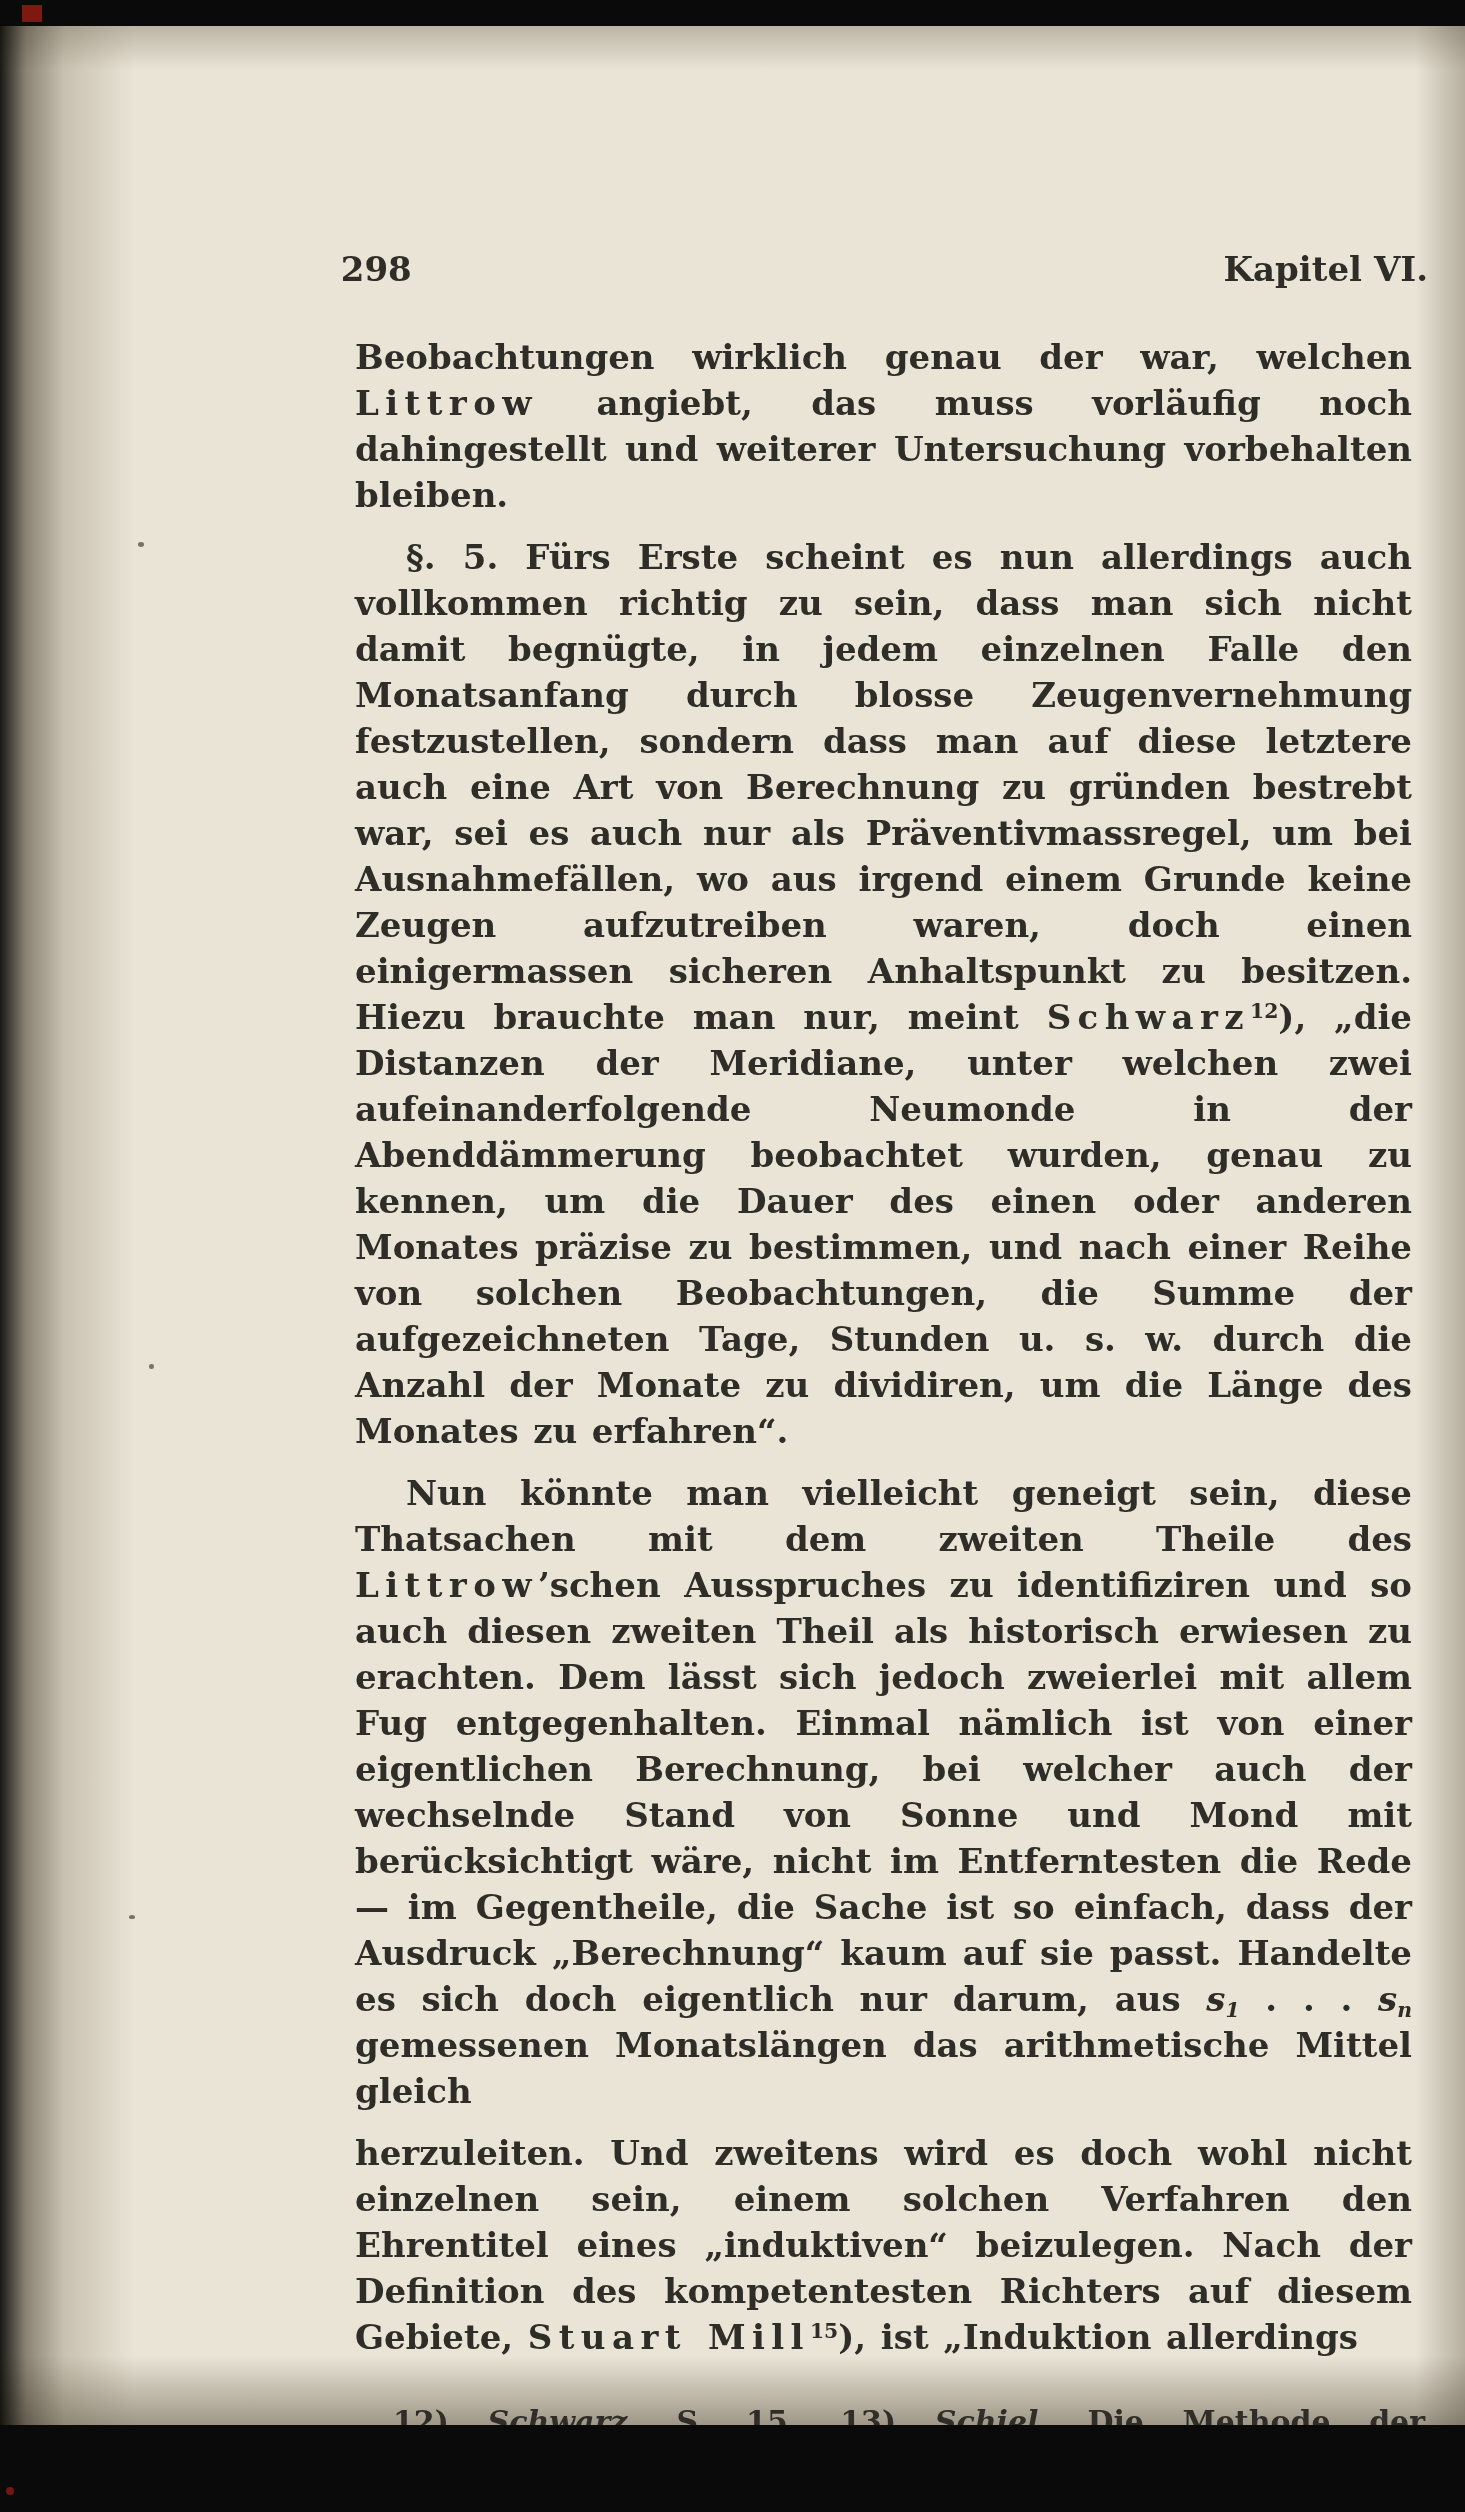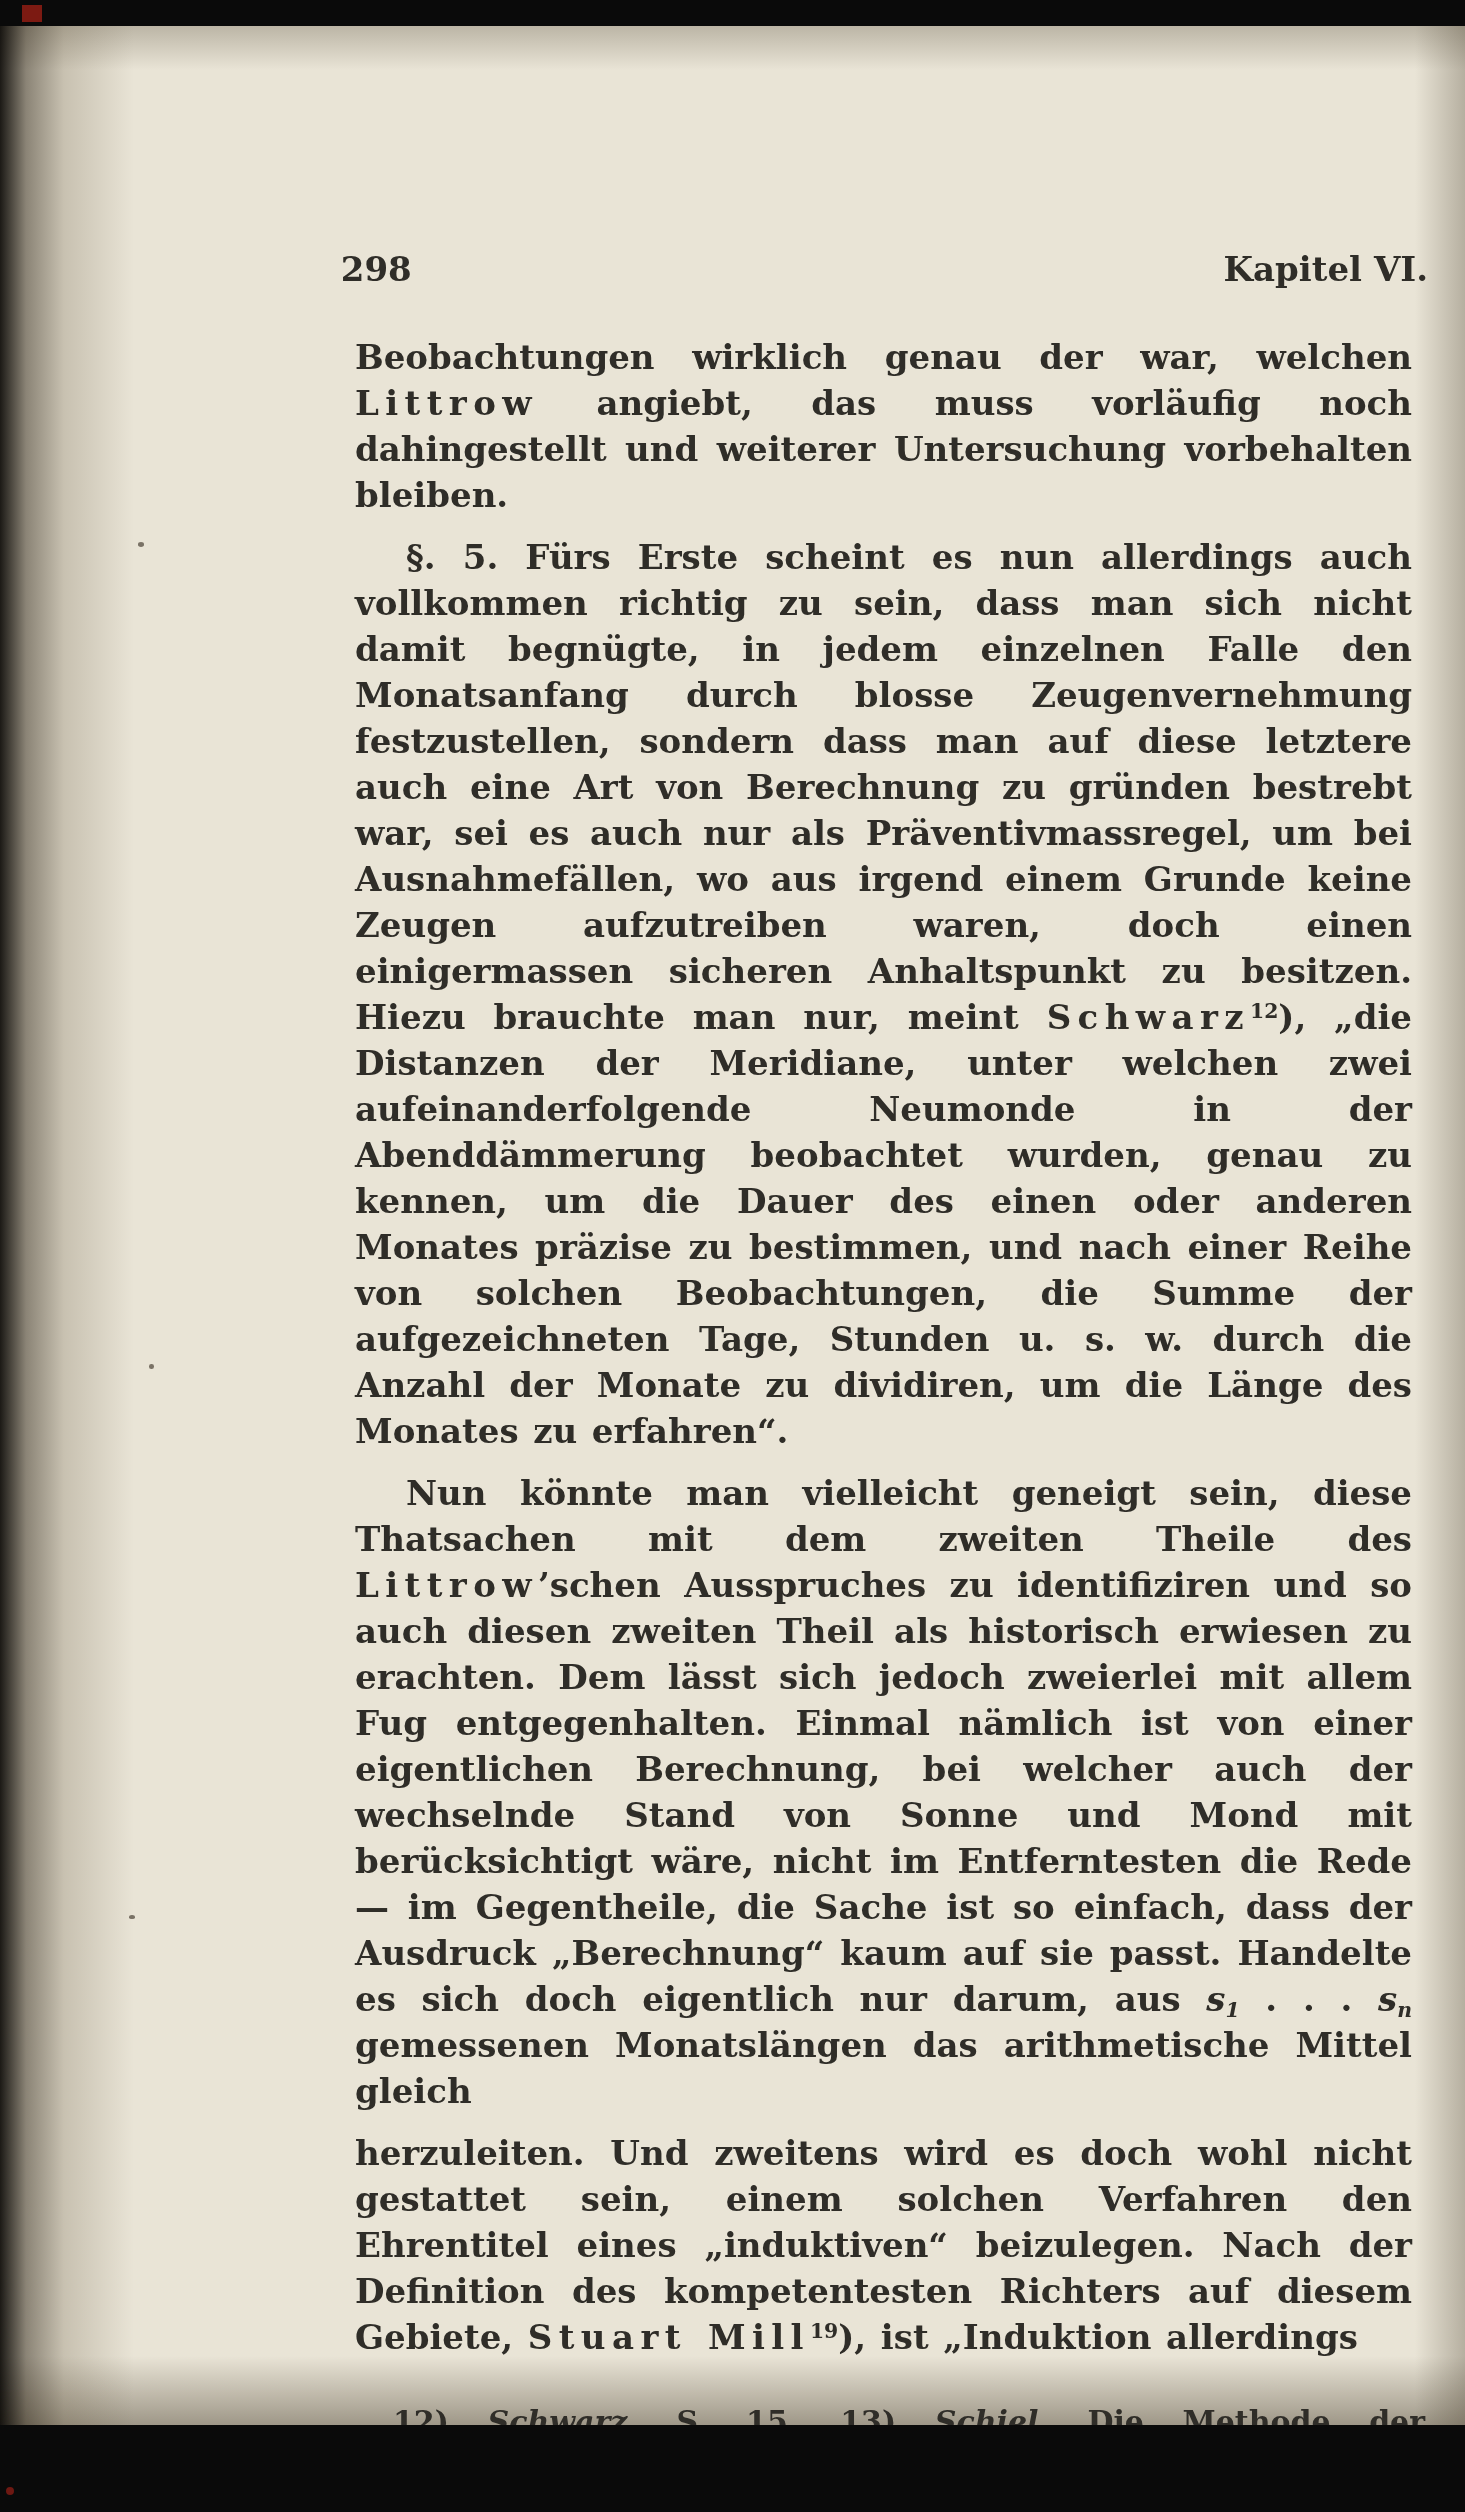--- a/index.html
+++ b/index.html
@@ -87,21 +87,21 @@
         <span class="chapter">Kapitel VI.</span>
       </div>
 
       <p class="body"><span>Beobachtungen wirklich genau der war, welchen </span><span class="spaced">Littrow</span><span> angiebt, das muss vorläufig noch dahingestellt und weiterer Untersuchung vorbehalten bleiben.</span></p>
 
       <p class="body indent"><span>§. 5. Fürs Erste scheint es nun allerdings auch vollkommen richtig zu sein, dass man sich nicht damit begnügte, in jedem einzelnen Falle den Monatsanfang durch blosse Zeugenvernehmung festzustellen, sondern dass man auf diese letztere auch eine Art von Berechnung zu gründen bestrebt war, sei es auch nur als Präventivmassregel, um bei Ausnahmefällen, wo aus irgend einem Grunde keine Zeugen aufzutreiben waren, doch einen einigermassen sicheren Anhaltspunkt zu besitzen. Hiezu brauchte man nur, meint </span><span class="spaced">Schwarz</span><sup class="fnref">12</sup><span>), „die Distanzen der Meridiane, unter welchen zwei aufeinanderfolgende Neumonde in der Abenddämmerung beobachtet wurden, genau zu kennen, um die Dauer des einen oder anderen Monates präzise zu bestimmen, und nach einer Reihe von solchen Beobachtungen, die Summe der aufgezeichneten Tage, Stunden u. s. w. durch die Anzahl der Monate zu dividiren, um die Länge des Monates zu erfahren“.</span></p>
 
       <p class="body indent"><span>Nun könnte man vielleicht geneigt sein, diese Thatsachen mit dem zweiten Theile des </span><span class="spaced">Littrow</span><span>’schen Ausspruches zu identifiziren und so auch diesen zweiten Theil als historisch erwiesen zu erachten. Dem lässt sich jedoch zweierlei mit allem Fug entgegenhalten. Einmal nämlich ist von einer eigentlichen Berechnung, bei welcher auch der wechselnde Stand von Sonne und Mond mit berücksichtigt wäre, nicht im Entferntesten die Rede — im Gegentheile, die Sache ist so einfach, dass der Ausdruck „Berechnung“ kaum auf sie passt. Handelte es sich doch eigentlich nur darum, aus </span><i class="var">s</i><span class="sub">1</span><span> . . . </span><i class="var">s</i><span class="sub">n</span><span> gemessenen Monatslängen das arithmetische Mittel gleich</span></p>
 
 
-      <p class="body"><span>herzuleiten. Und zweitens wird es doch wohl nicht gestattet sein, einem solchen Verfahren den Ehrentitel eines „induktiven“ beizulegen. Nach der Definition des kompetentesten Richters auf diesem Gebiete, </span><span class="spaced">Stuart Mill</span><sup class="fnref">19</sup><span>), ist „Induktion allerdings</span></p>
+      <p class="body"><span>herzuleiten. Und zweitens wird es doch wohl nicht einzelnen sein, einem solchen Verfahren den Ehrentitel eines „induktiven“ beizulegen. Nach der Definition des kompetentesten Richters auf diesem Gebiete, </span><span class="spaced">Stuart Mill</span><sup class="fnref">15</sup><span>), ist „Induktion allerdings</span></p>
 
       <p class="footnote"><span>12) </span><i>Schwarz</i><span>, S. 15.</span><span class="fn-gap"></span><span>13) </span><i>Schiel</i><span>, Die Methode der induktiven Forschung als die Methode der Naturforschung in gedrängter Darstellung hauptsächlich nach John Stuart Mill, Braunschweig 1865. S. 13.</span></p>
 
     </div>
   </div>
 
   <div class="bar-bottom"></div>
   <div class="red-dot"></div>
 </div>
 

